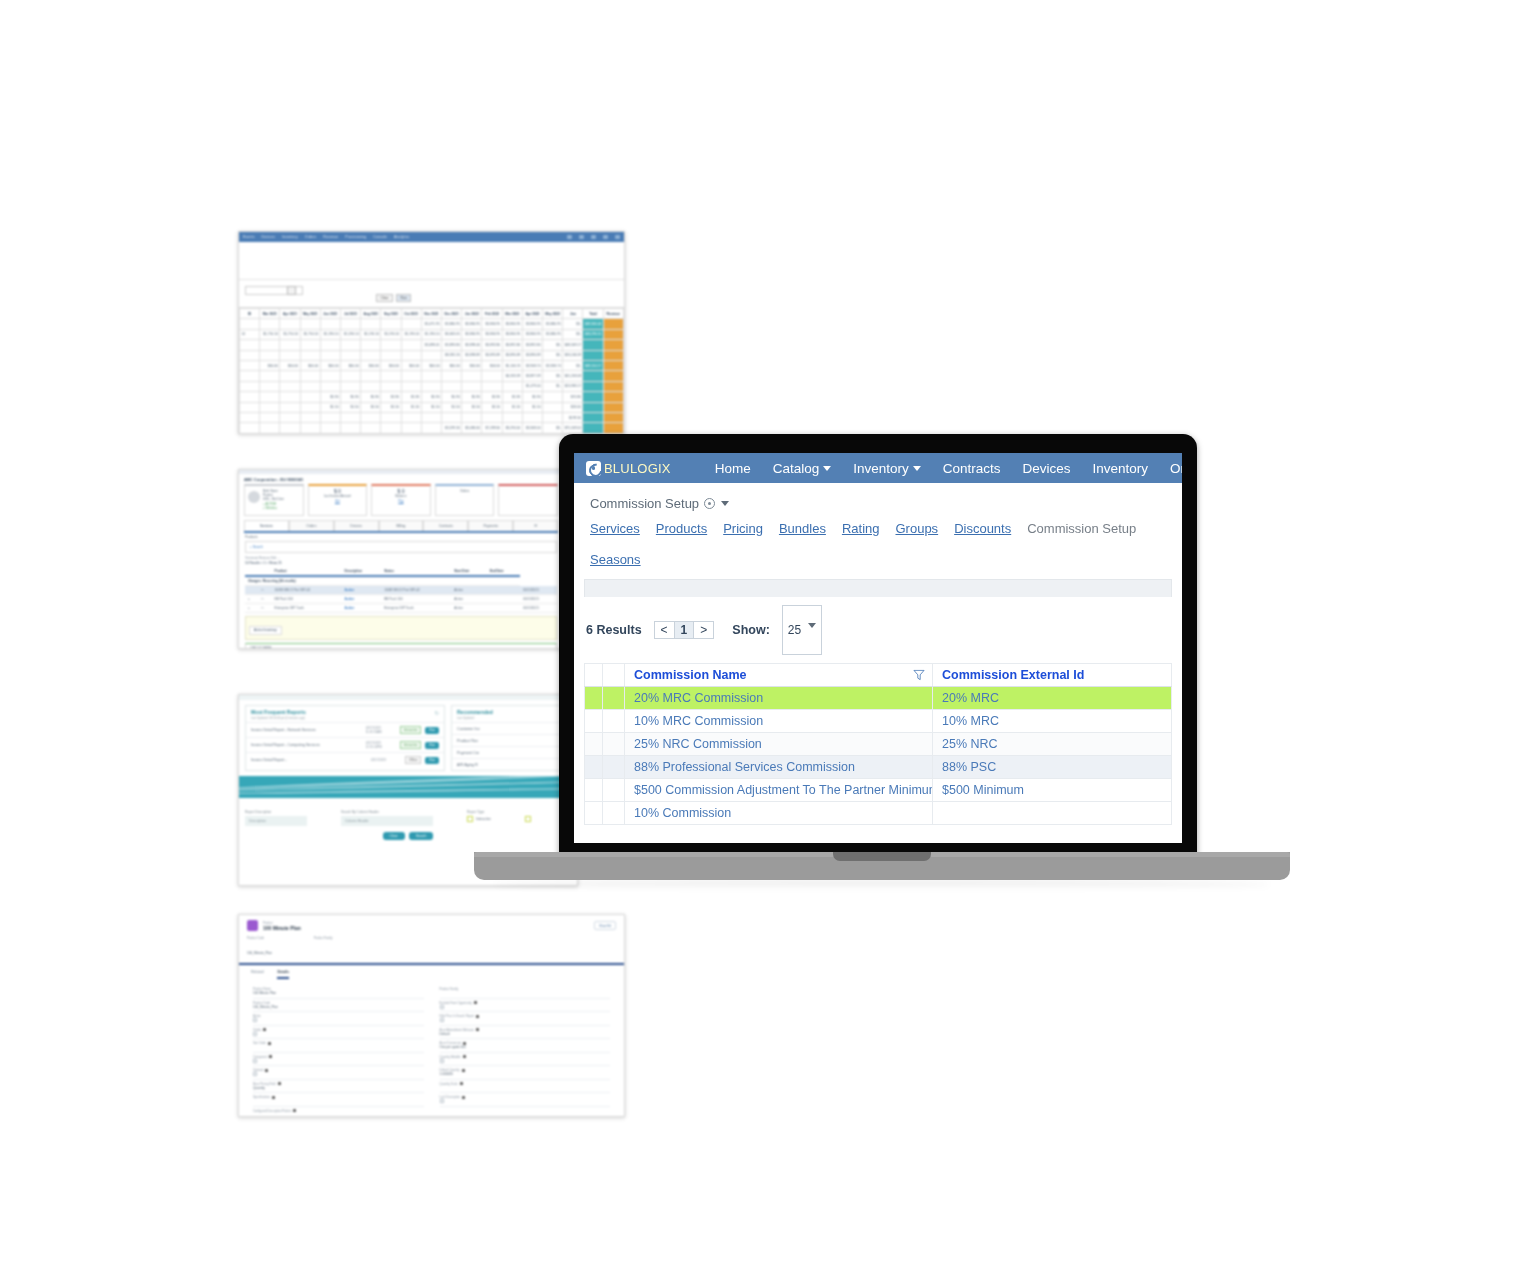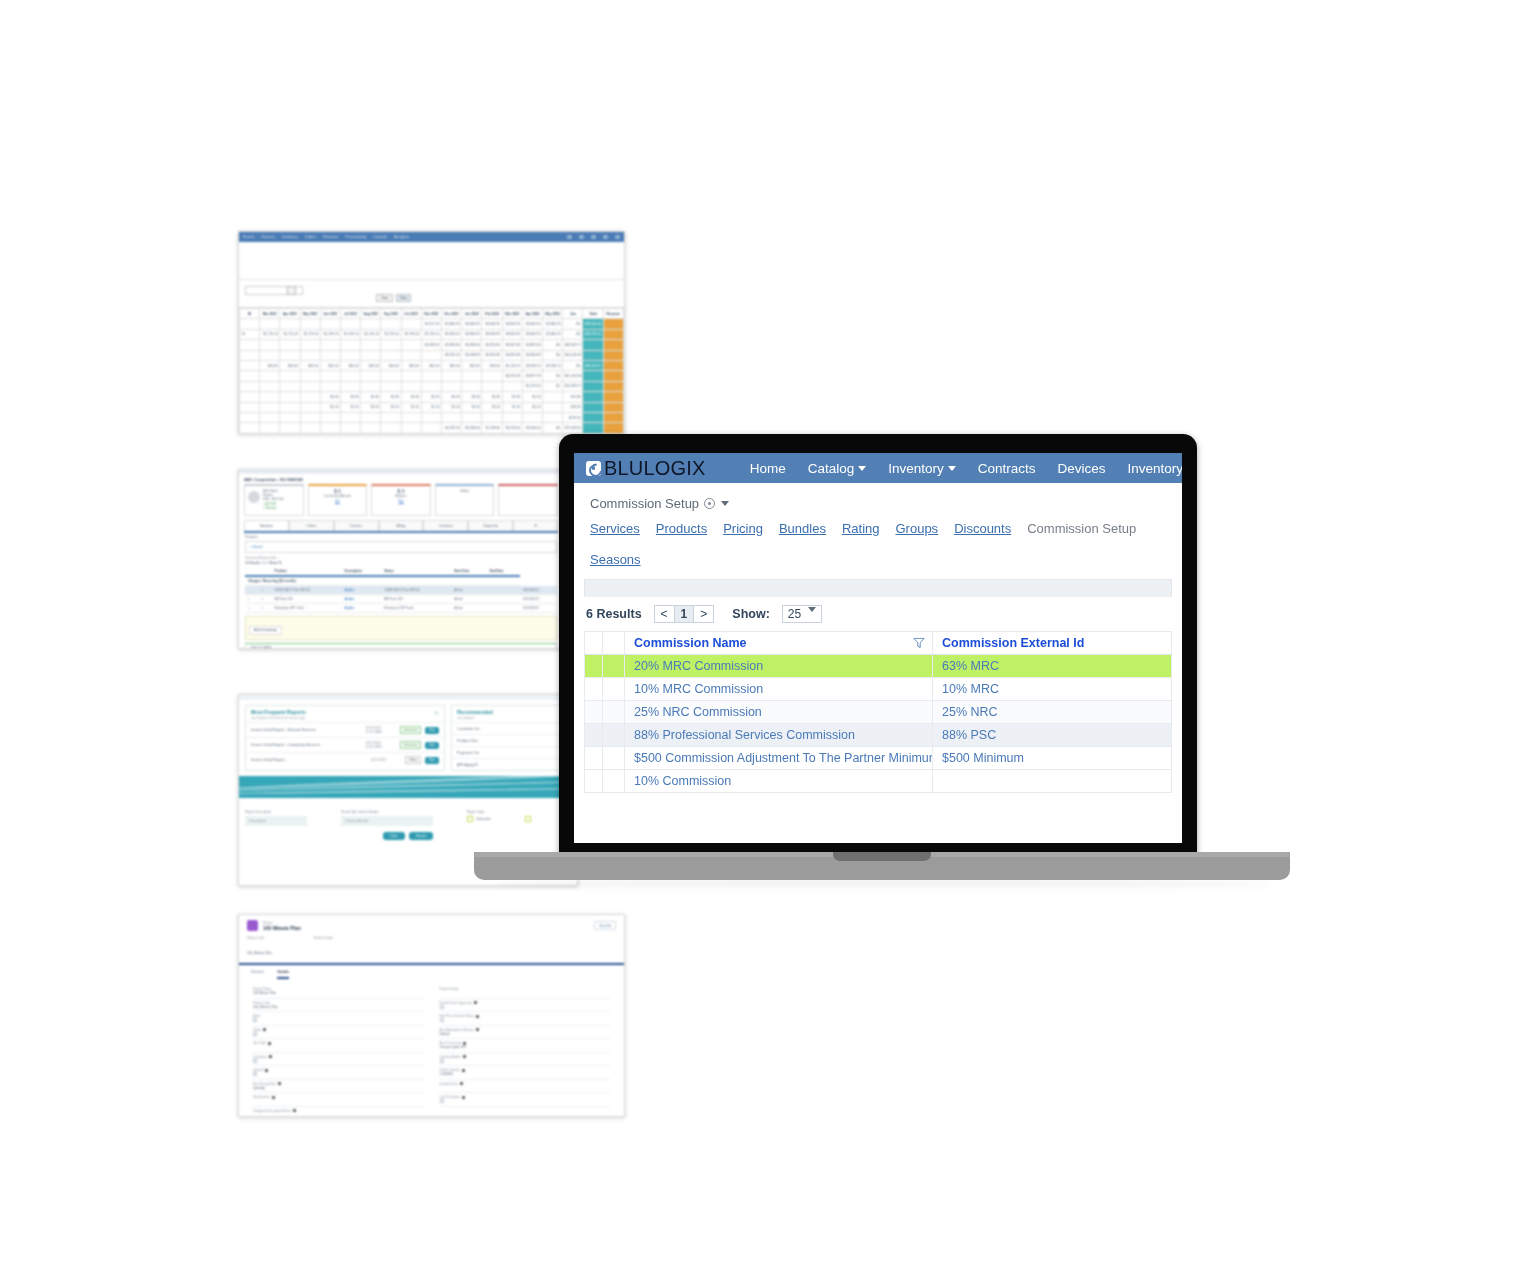--- a/index.html
+++ b/index.html
@@ -187,21 +187,21 @@
   }
   .brand .logo:after {
      content:""; position:absolute; left:3.2px; top:3.2px; width:8.5px; height:8.5px;
      border-radius:50%; border:2px solid #5380b4; border-right-color:transparent;
      transform:rotate(-35deg);
   }
   .brand .logo:before {
      content:""; position:absolute; left:5.6px; top:5.6px; width:3.8px; height:3.8px;
      border-radius:50%; background:#5380b4; z-index:2;
   }
-  .brand .name { color:#0f172a; font-size:20px; letter-spacing:.2px; white-space:nowrap;}
+  .brand .name { color:#fef9c3; font-size:13px; letter-spacing:.2px; white-space:nowrap;}
   .nav-items { display:flex; align-items:center; gap:22px; }
   .nav-item { color:#ffffff; font-size:13.5px; white-space:nowrap; display:flex; align-items:center; gap:4px;}
   .caret { width:0;height:0;border-left:4px solid transparent;border-right:4px solid transparent;
            border-top:5px solid #ffffff; display:inline-block;}
 
   .crumbzone { padding:13px 16px 0; }
   .crumb { font-size:13px; color:#5e6b78; display:flex; align-items:center; gap:5px;}
   .gear {
      width:11px;height:11px;border-radius:50%;border:1.5px solid #7d8a96; position:relative; display:inline-block;
   }
@@ -216,21 +216,21 @@
   .greyband { height:18px; background:#eef1f4; margin:12px 10px 0; border:1px solid #e3e7eb; border-bottom:none;}
 
   .toolrow { display:flex; align-items:center; gap:12px; padding:8px 12px 8px; }
   .results { font-size:12.5px; font-weight:bold; color:#33465c; }
   .pagerbox { display:flex; border:1px solid #c9d2db; }
   .pagerbox span { font-size:12px; color:#33465c; padding:1px 6px; border-right:1px solid #c9d2db; display:flex;
                    align-items:center; justify-content:center; min-width:17px;}
   .pagerbox span:last-child { border-right:none; }
   .pagerbox span.cur { background:#e7edf3; font-weight:bold;}
   .showlbl { font-size:12.5px; font-weight:bold; color:#33465c; margin-left:6px;}
-  .showsel { border:1px solid #c9d2db; font-size:12px; color:#33465c; padding:1px 5px; display:flex; align-items:flex-start; gap:6px;}
+  .showsel { border:1px solid #c9d2db; font-size:12px; color:#33465c; padding:17px 5px; display:flex; align-items:flex-start; gap:6px;}
 
   table.grid { width:calc(100% - 20px); margin:0 10px; border-collapse:collapse; table-layout:fixed;}
   table.grid col.c-chk { width:18px; }
   table.grid col.c-exp { width:22px; }
   table.grid col.c-name { width:308px; }
   table.grid th, table.grid td {
      border:1px solid #e7ebef; height:23px; padding:0 9px; text-align:left; vertical-align:middle;
      font-size:12.5px; color:#4a7ab8; white-space:nowrap; overflow:hidden;
   }
   table.grid thead th { background:#ffffff; color:#1d4ed8; font-weight:bold; border-bottom:1px solid #dde3e9;}
@@ -1000,21 +1000,21 @@
             </svg>
           </th>
           <th>Commission External Id</th>
         </tr>
       </thead>
       <tbody id="grid-body">
           <tr class="sel">
             <td></td>
             <td></td>
             <td>20% MRC Commission</td>
-            <td>63% MRC</td>
+            <td>20% MRC</td>
           </tr>
           <tr>
             <td></td>
             <td></td>
             <td>10% MRC Commission</td>
             <td>10% MRC</td>
           </tr>
           <tr class="alt">
             <td></td>
             <td></td>

